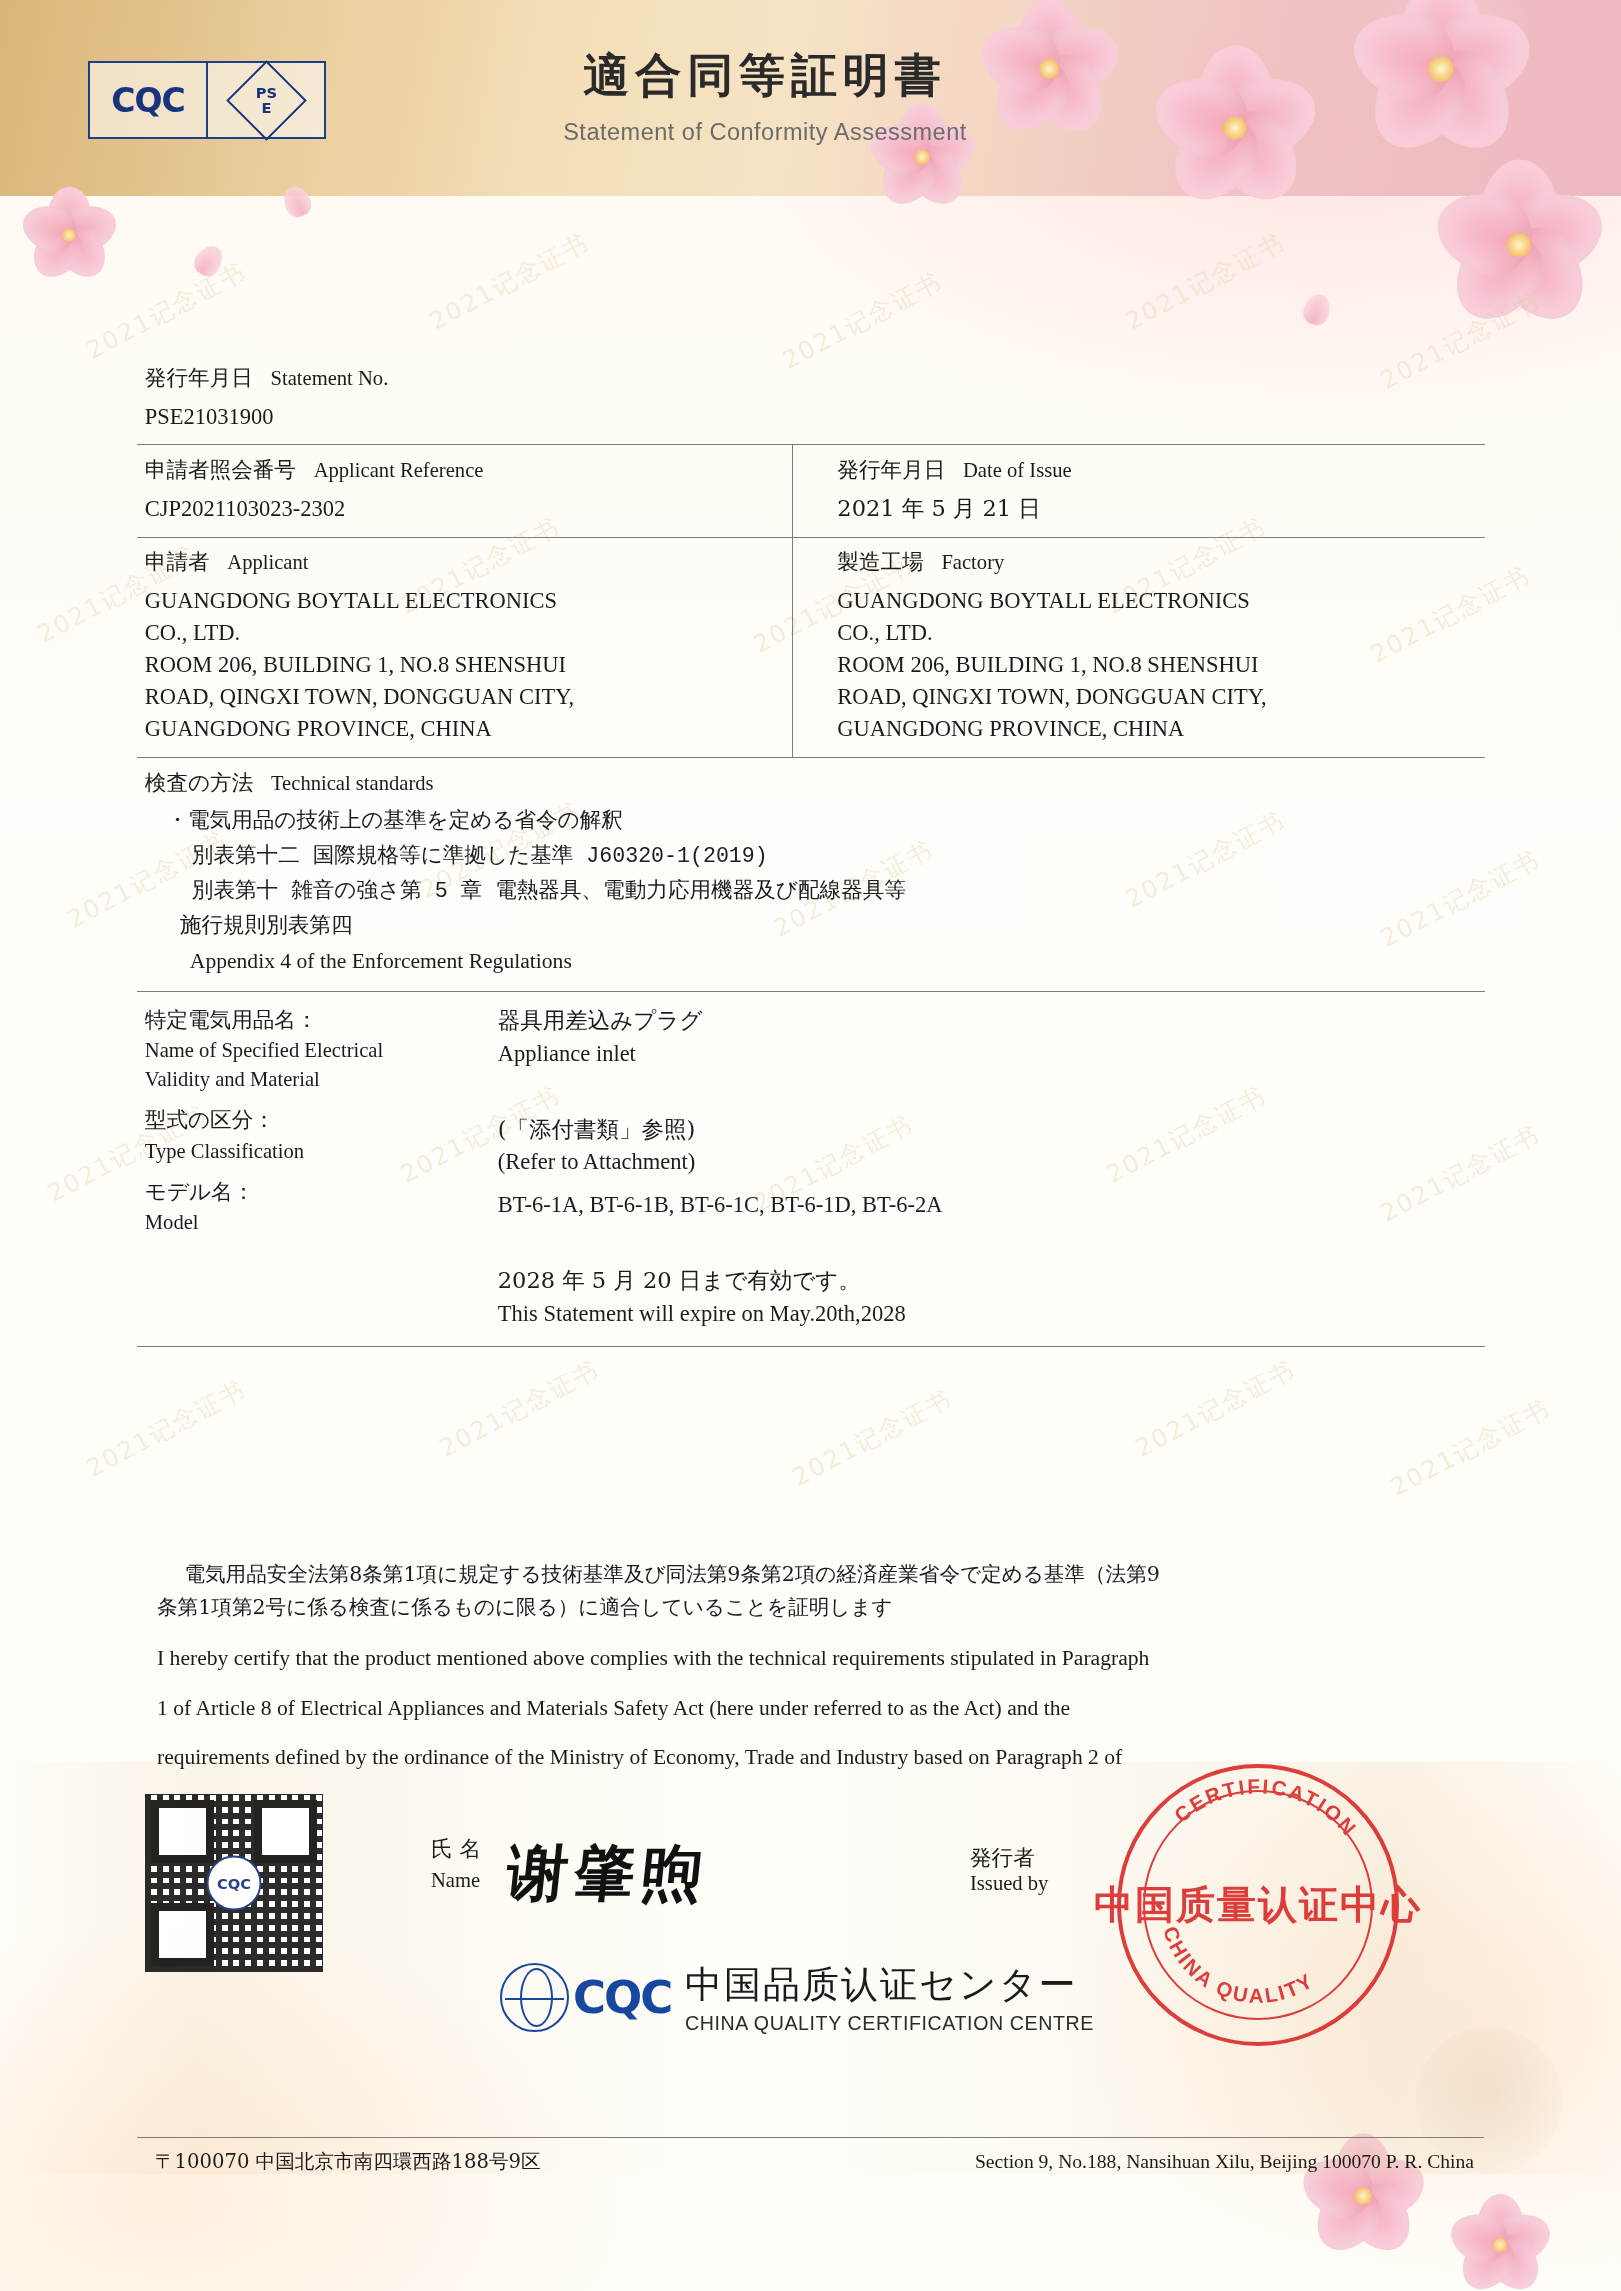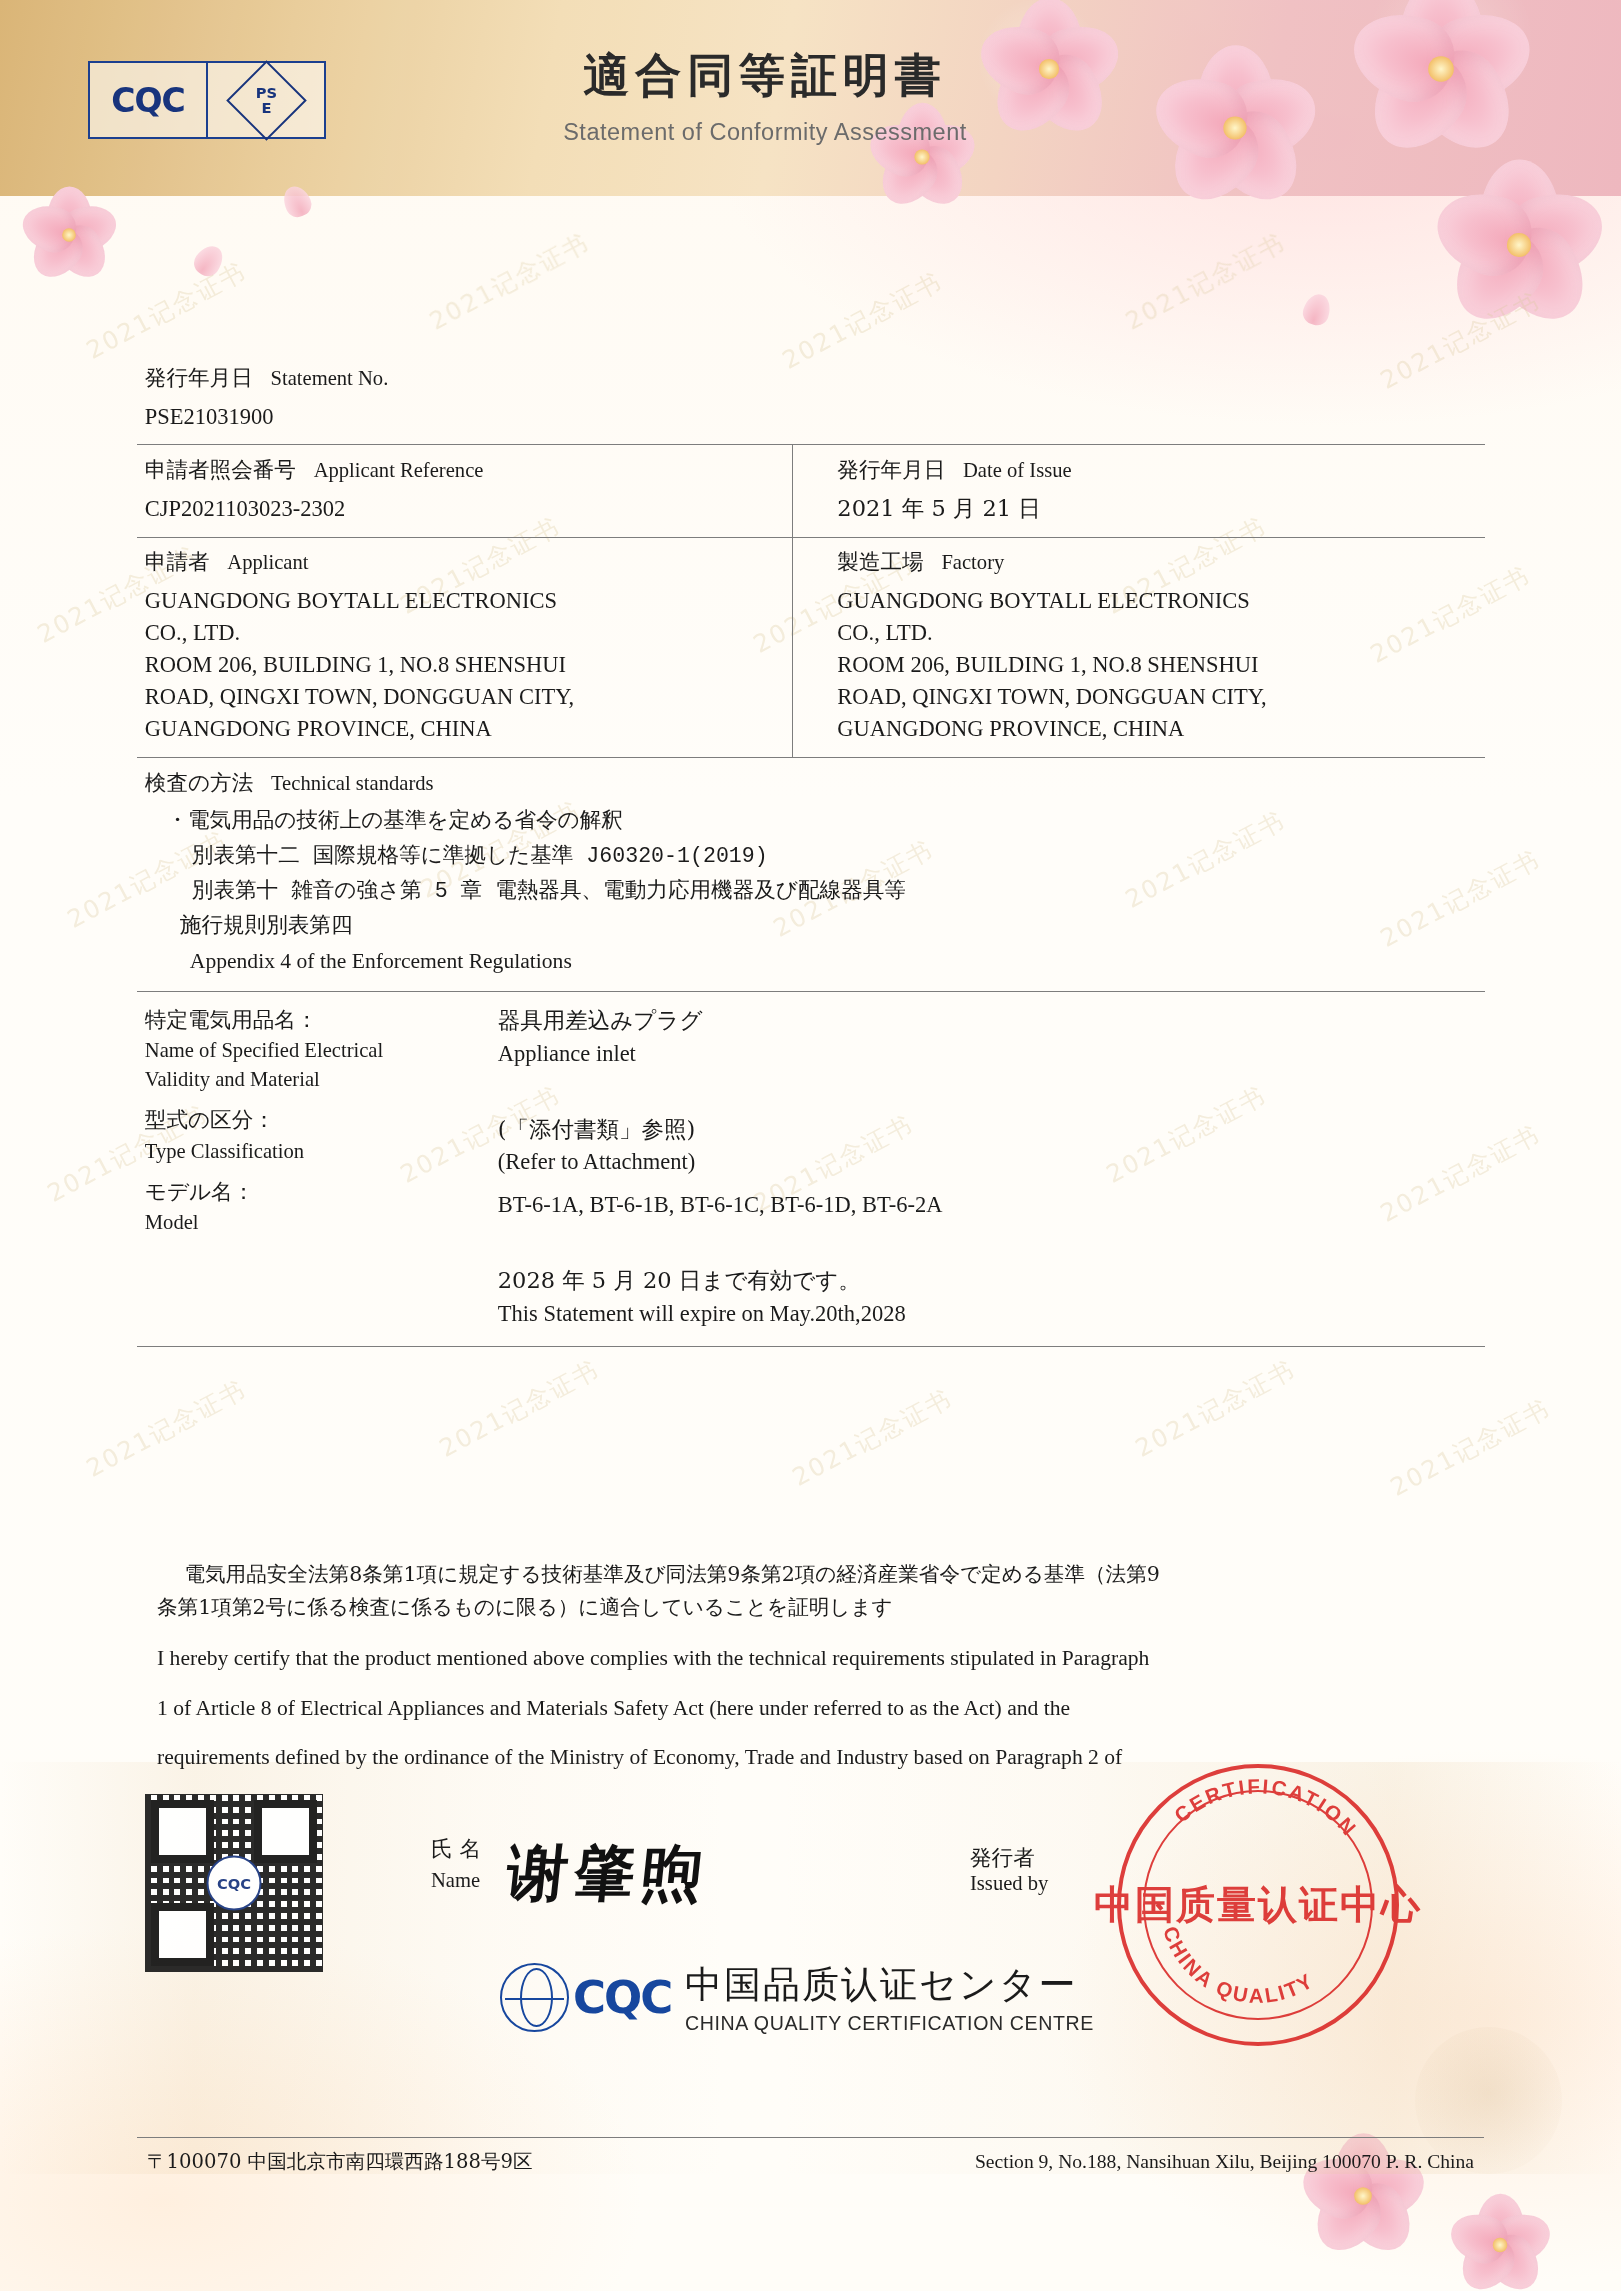--- a/index.html
+++ b/index.html
@@ -460,20 +460,21 @@
     position: absolute;
     left: 147px; right: 147px;
     top: 2148px;
     display: flex;
     justify-content: space-between;
     align-items: baseline;
   }
   .f-left {
     font-family: "DejaVu Serif", serif;
     font-size: 19.6px;
+    margin-left: 8px;
   }
   .f-right {
     font-family: "Liberation Serif", serif;
     font-size: 19.6px;
   }
   .panda {
     position: absolute;
     right: 59px; bottom: 118px;
     width: 147px; height: 147px;
     border-radius: 50%;

